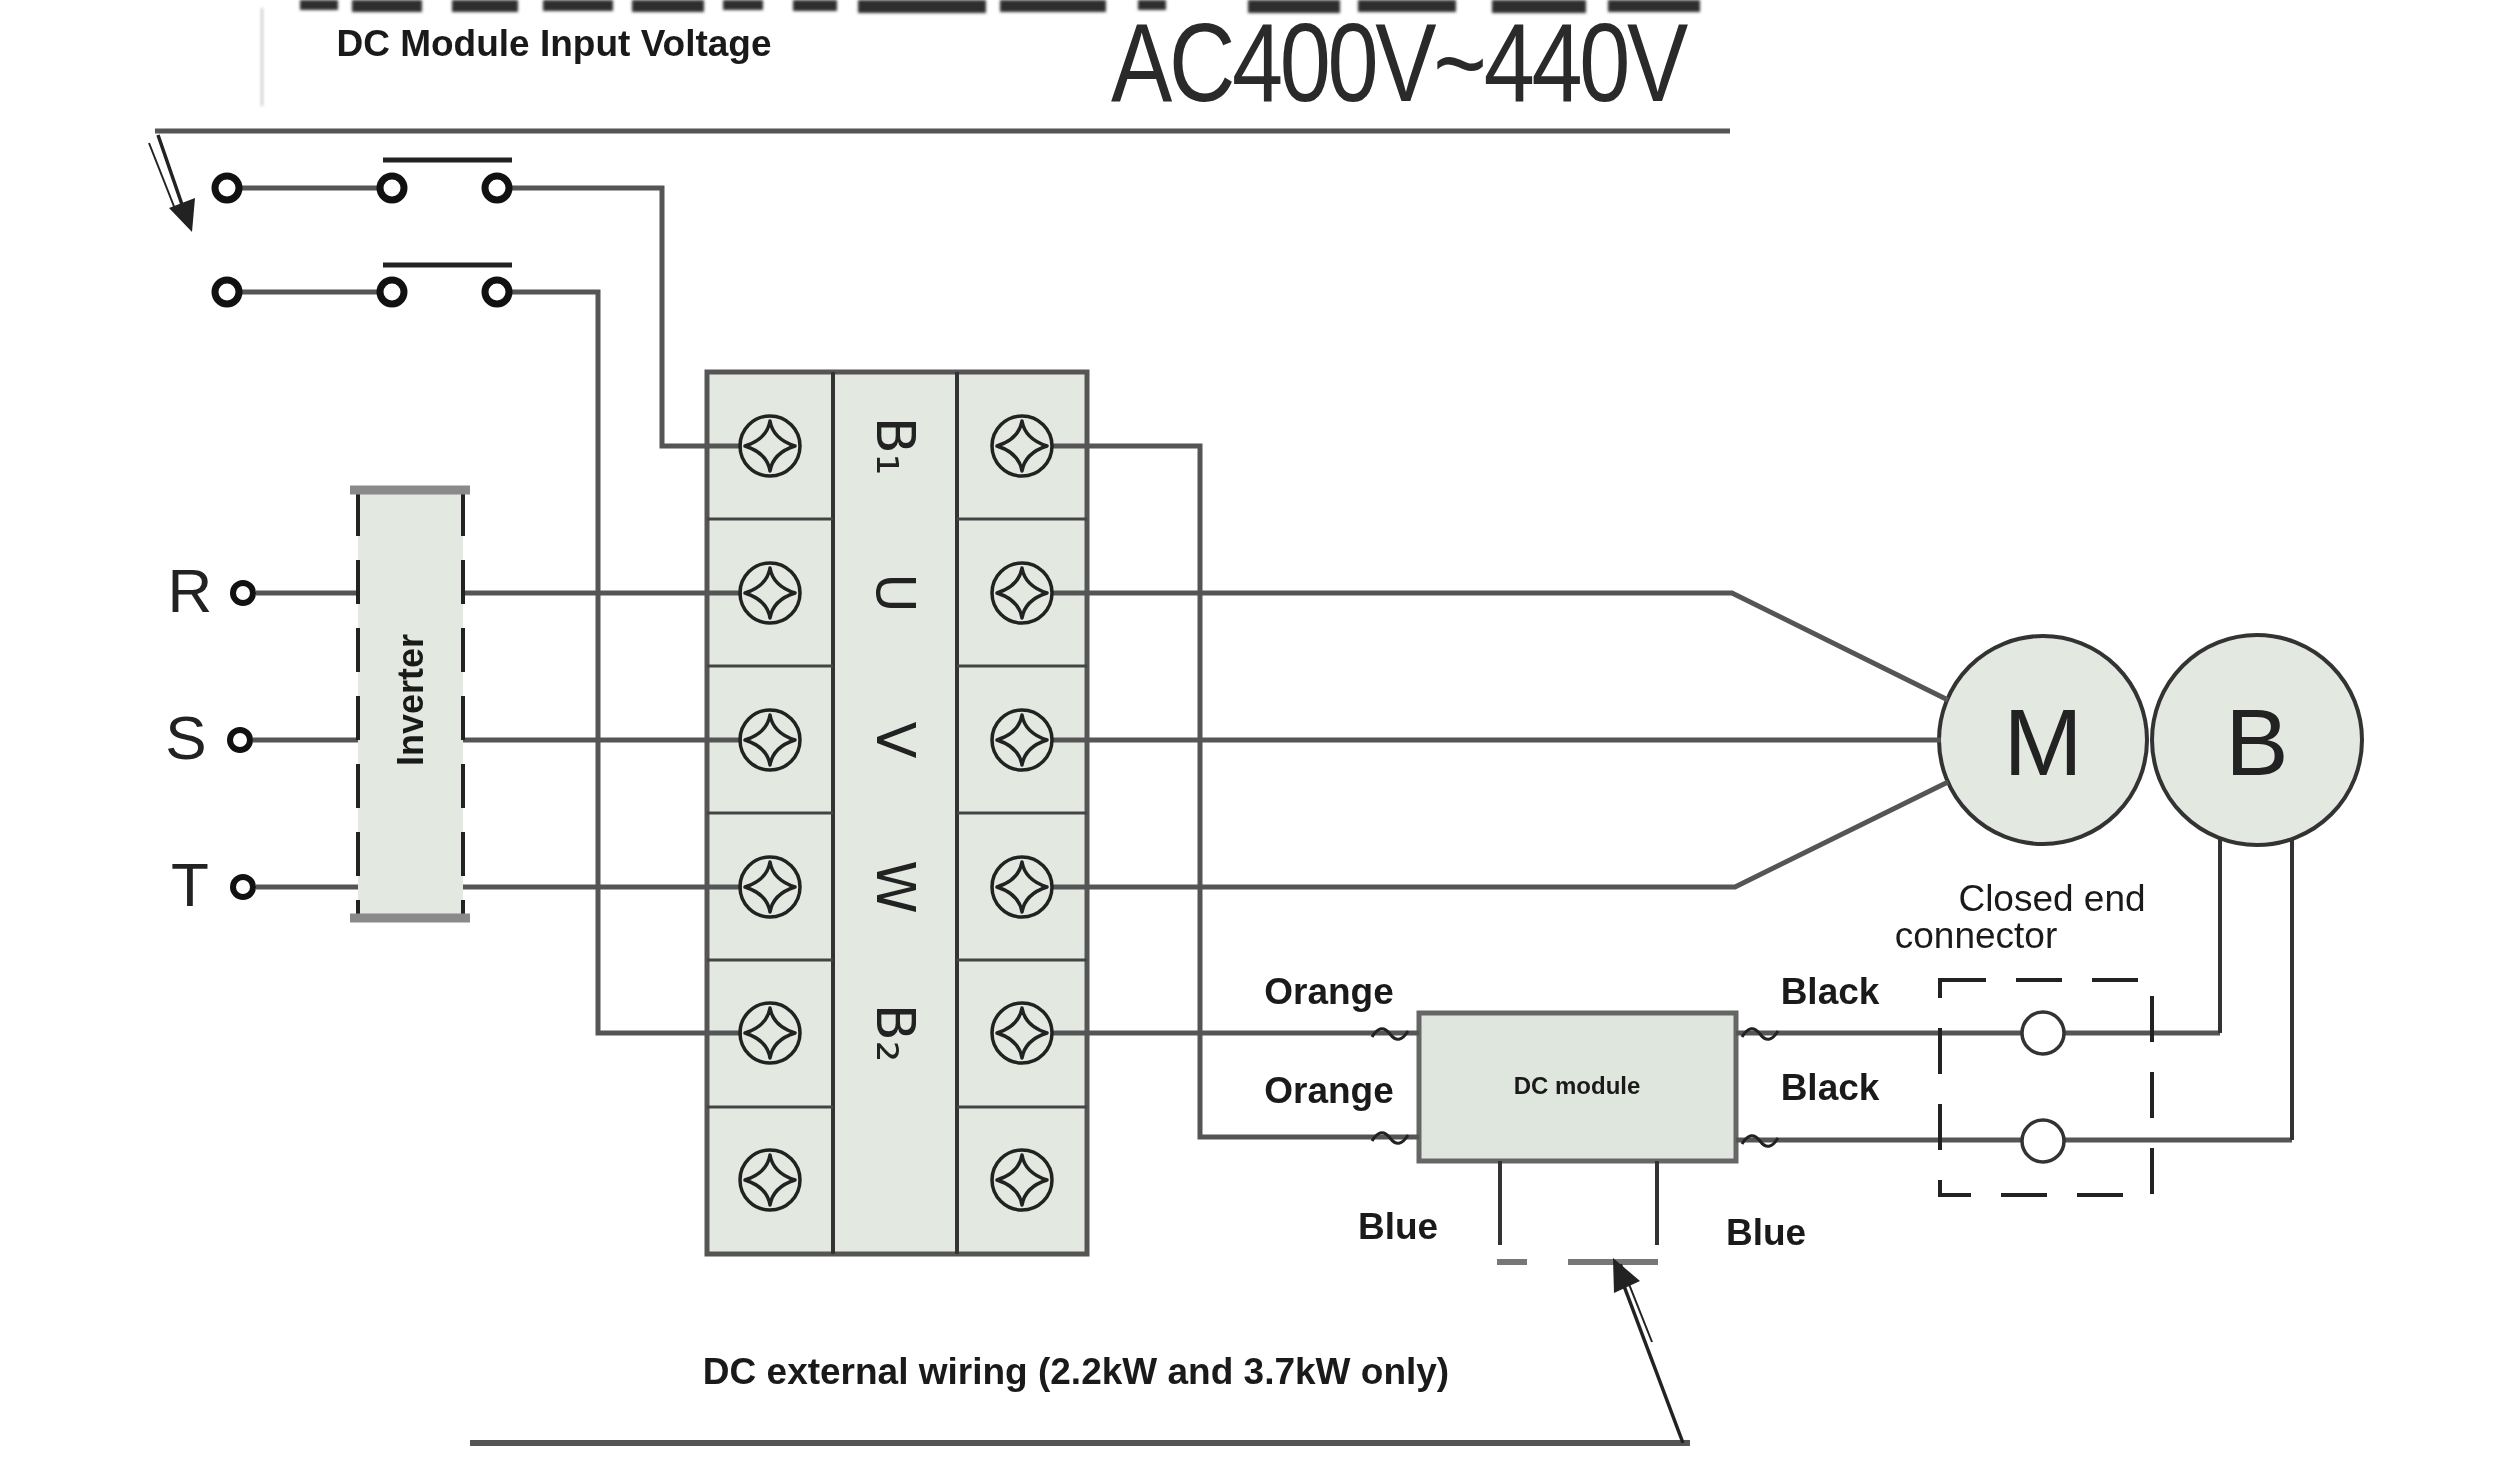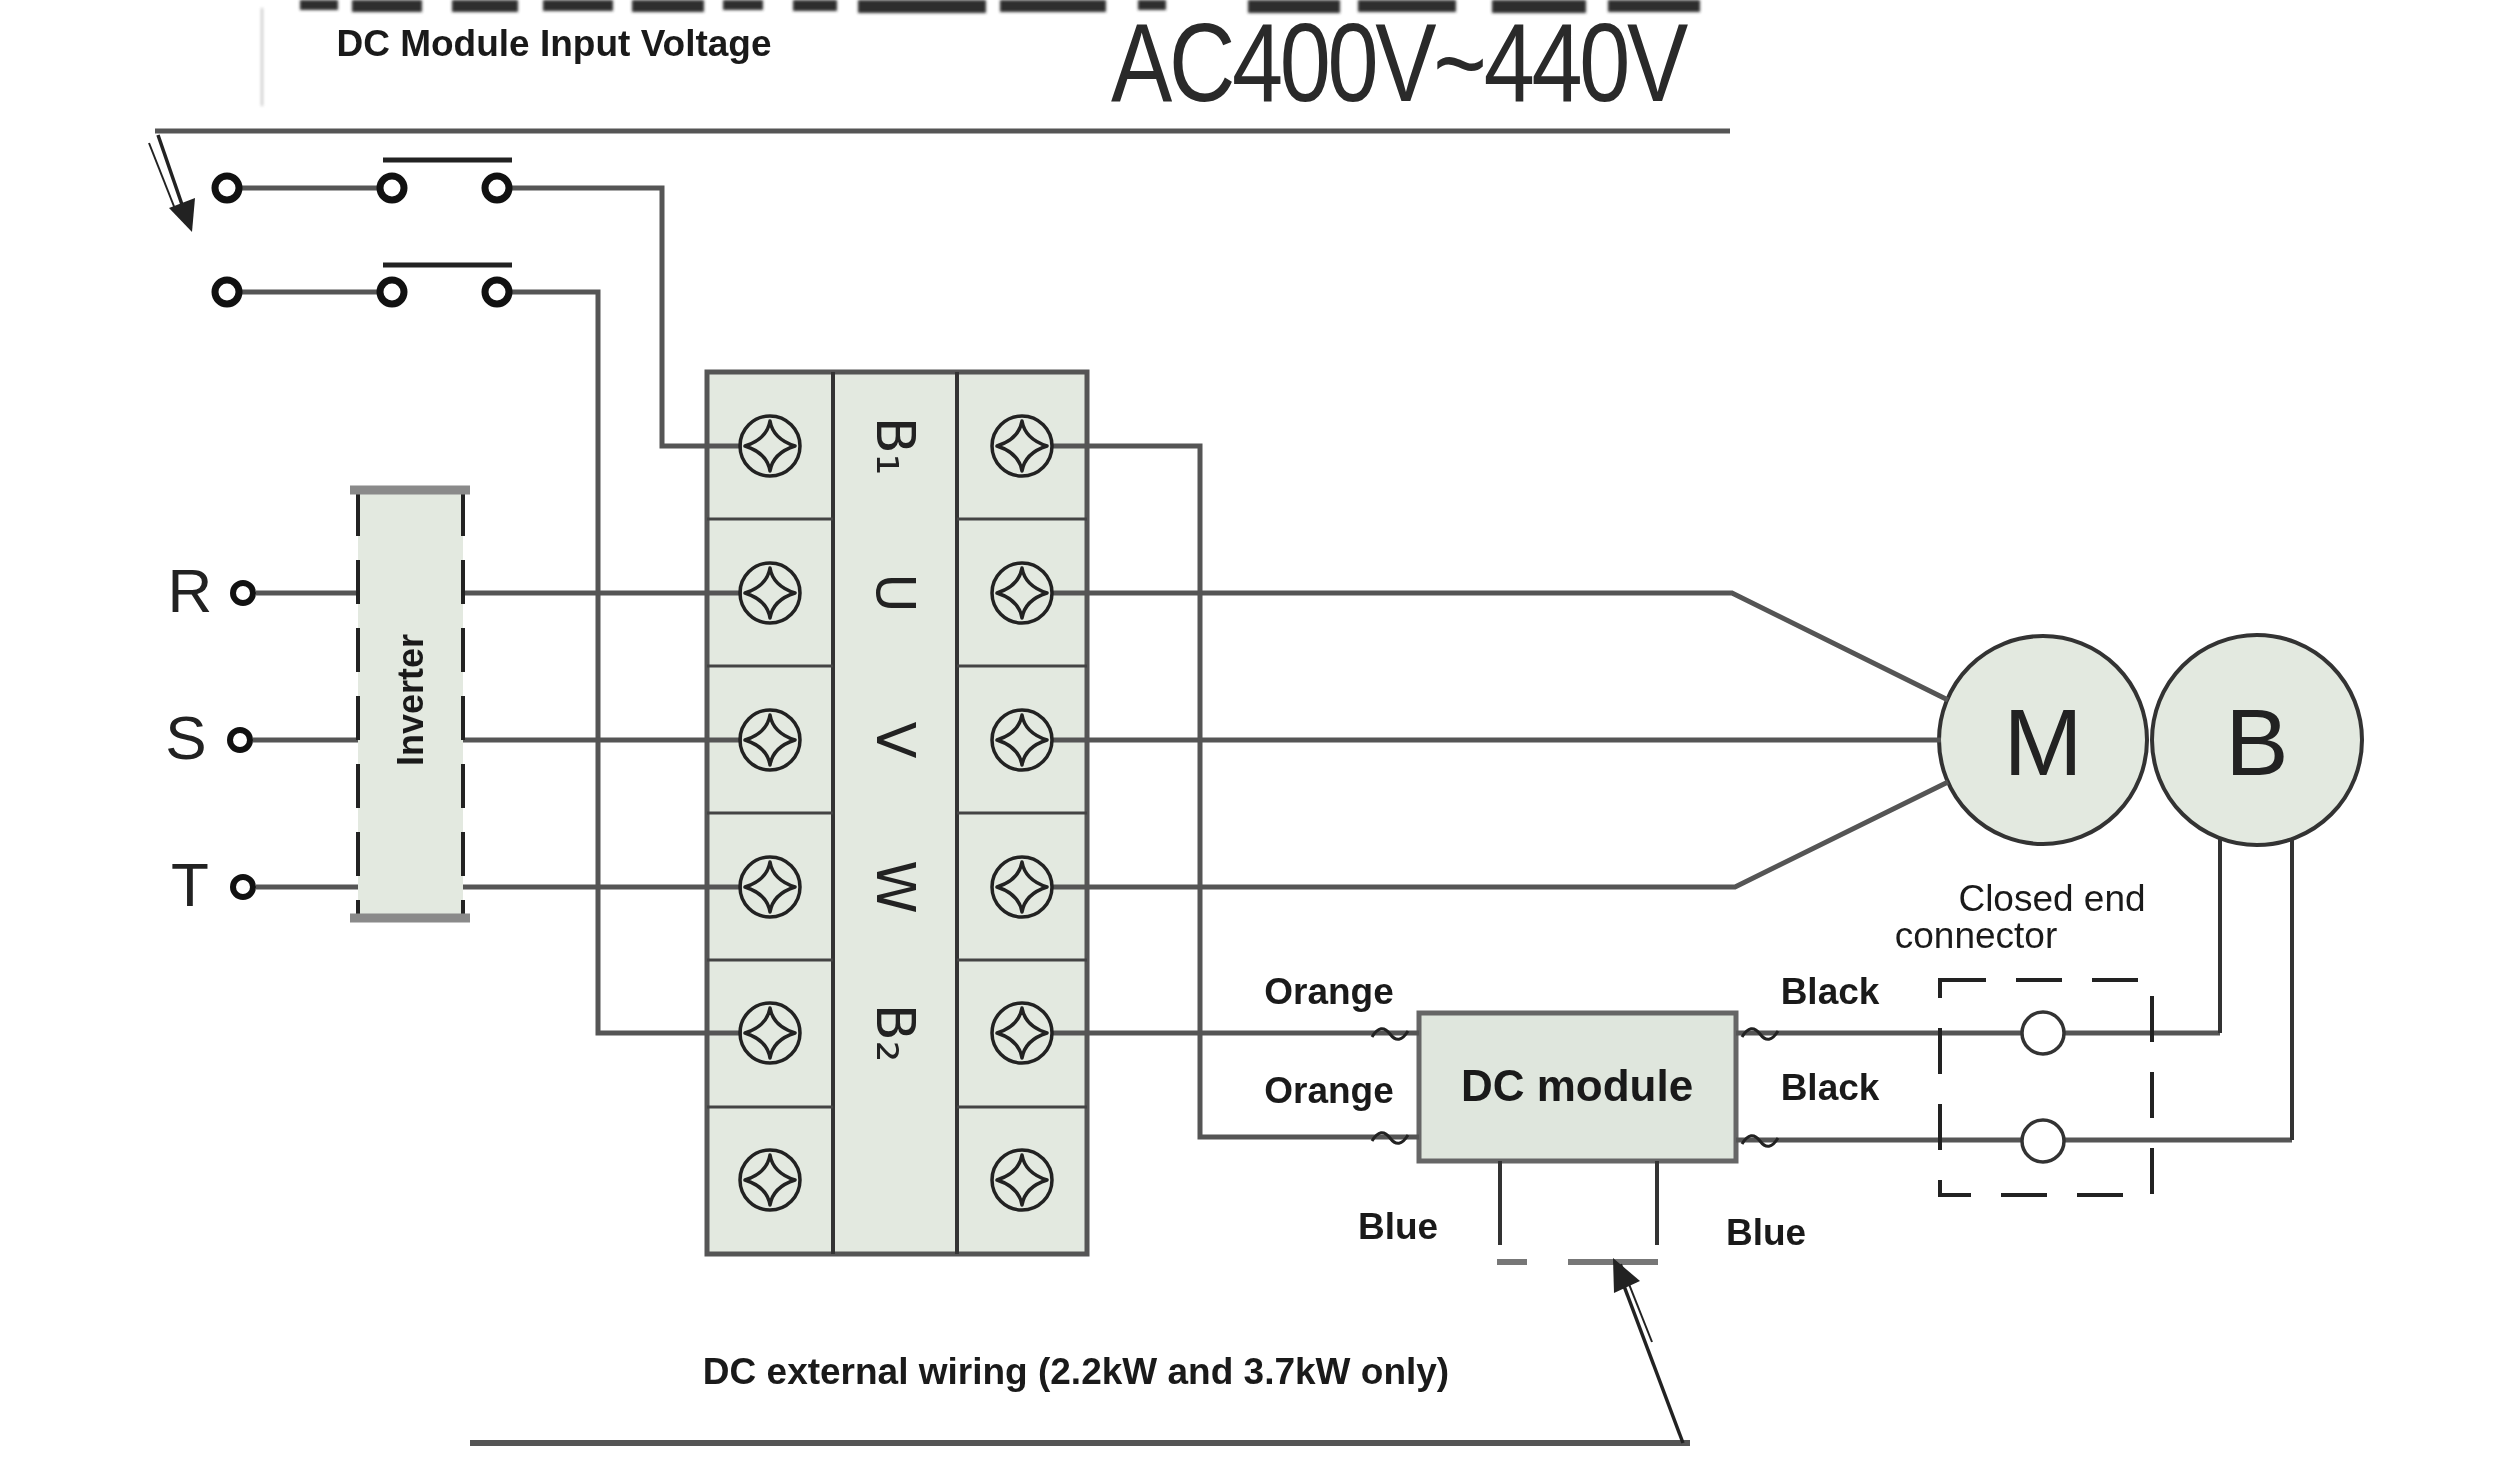--- a/index.html
+++ b/index.html
@@ -11,21 +11,21 @@
   .title-left{font-size:37px;font-weight:bold;letter-spacing:0px;}
   .voltage{font-size:112px;font-weight:400;letter-spacing:-4px;color:#2a2a2a;
            transform:translate(-50%,-50%) scaleX(0.82);}
   .phase{font-size:62px;font-weight:400;color:#222;}
   .inv{font-size:36px;font-weight:bold;transform:translate(-50%,-50%) rotate(-90deg);}
   .term{font-size:54px;font-weight:400;color:#222;font-family:"DejaVu Sans",sans-serif;
         transform:translate(-50%,-50%) rotate(90deg);}
   .mb{font-size:95px;font-weight:400;color:#222;}
   .wirelbl{font-size:37px;font-weight:bold;text-align:right;}
   .cec{font-size:37px;font-weight:normal;}
-  .dcm{font-size:44px;font-weight:bold;}
+  .dcm{font-size:24px;font-weight:bold;}
   .caption{font-size:37px;font-weight:bold;}
 </style>
 </head>
 <body>
 
 <div class="stage">
 
   <svg class="layer" width="2493" height="1460" viewBox="0 0 2493 1460">
     <defs>
       <g id="screw">

